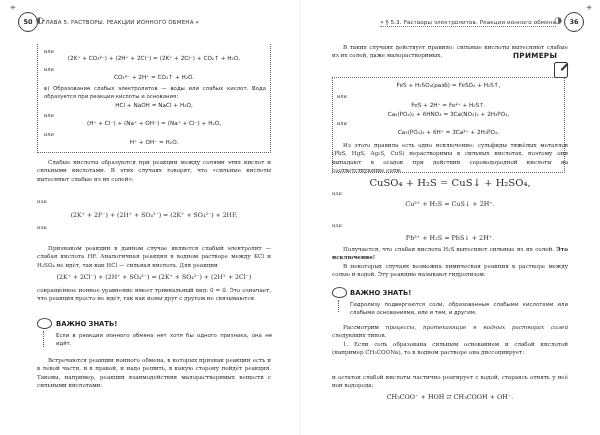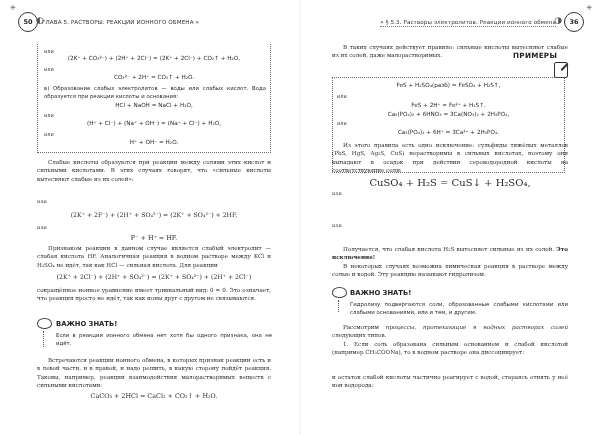--- a/index.html
+++ b/index.html
@@ -70,32 +70,30 @@
   <div class="eq sans" style="left:37px;top:102px;width:234px;">HCl + NaOH = NaCl + H₂O,</div>
   <div class="ili sans" style="left:44px;top:112px;">или</div>
   <div class="eq sans" style="left:37px;top:120px;width:234px;">(H⁺ + Cl⁻) + (Na⁺ + OH⁻) = (Na⁺ + Cl⁻) + H₂O,</div>
   <div class="ili sans" style="left:44px;top:131px;">или</div>
   <div class="eq sans" style="left:37px;top:139px;width:234px;">H⁺ + OH⁻ = H₂O.</div>
 
   <div class="para indent" style="left:37px;top:158px;width:234px;">Слабые кислоты образуются при реакции между солями этих кислот и сильными кислотами. В этих случаях говорят, что «сильные кислоты вытесняют слабые из их солей»:</div>
   <div class="ili" style="left:37px;top:198px;">или</div>
   <div class="eq serif" style="left:37px;top:211px;width:234px;font-size:6.2px;">(2K⁺ + 2F⁻) + (2H⁺ + SO₄²⁻) = (2K⁺ + SO₄²⁻) + 2HF,</div>
   <div class="ili" style="left:37px;top:224px;">или</div>
-  <div class="eq serif" style="left:37px;top:234px;width:234px;font-size:6.4px;">F⁻ + H⁺ = HF.</div>
   <div class="para indent" style="left:37px;top:244px;width:234px;">Признаком реакции в данном случае является слабый электролит — слабая кислота HF. Аналогичная реакция в водном растворе между KCl и H₂SO₄ не идёт, так как HCl — сильная кислота. Для реакции</div>
   <div class="eq serif" style="left:37px;top:273px;width:234px;font-size:6.2px;">(2K⁺ + 2Cl⁻) + (2H⁺ + SO₄²⁻) = (2K⁺ + SO₄²⁻) + (2H⁺ + 2Cl⁻)</div>
   <div class="para" style="left:37px;top:286px;width:234px;">сокращённое ионное уравнение имеет тривиальный вид: 0 = 0. Это означает, что реакция просто не идёт, так как ионы друг с другом не связываются.</div>
 
   <div class="brain" style="left:37px;top:318px;"></div>
   <div class="brain-tail" style="left:43px;top:331px;height:16px;"></div>
   <div class="imp-title" style="left:56px;top:320px;">ВАЖНО ЗНАТЬ!</div>
   <div class="para sans" style="left:56px;top:331px;width:216px;">Если в реакции ионного обмена нет хотя бы одного признака, она не идёт.</div>
 
   <div class="para indent" style="left:37px;top:356px;width:234px;">Встречаются реакции ионного обмена, в которых признак реакции есть и в левой части, и в правой, и надо решить, в какую сторону пойдёт реакция. Таковы, например, реакции взаимодействия малорастворимых веществ с сильными кислотами:</div>
-  <div class="eq serif" style="left:37px;top:392px;width:234px;font-size:6.4px;">CaCO₃ + 2HCl = CaCl₂ + CO₂↑ + H₂O.</div>
 </div>
 
 <div class="page right">
   <div class="runhead">
     <span>»</span>
     <span>§ 5.3. Растворы электролитов. Реакции ионного обмена</span>
   </div>
   <span class="rays" style="right:38px;top:15px;font-size:9px;">◑</span>
   <div class="pnum">
     <span>36</span>
@@ -112,32 +110,35 @@
   <div class="eq sans" style="left:32px;top:82px;width:233px;">FeS + H₂SO₄(разб) = FeSO₄ + H₂S↑,</div>
   <div class="ili sans" style="left:37px;top:93px;">или</div>
   <div class="eq sans" style="left:32px;top:102px;width:233px;">FeS + 2H⁺ = Fe²⁺ + H₂S↑.</div>
   <div class="eq sans" style="left:32px;top:111px;width:233px;">Ca₃(PO₄)₂ + 6HNO₃ = 3Ca(NO₃)₂ + 2H₃PO₄,</div>
   <div class="ili sans" style="left:37px;top:120px;">или</div>
   <div class="eq sans" style="left:32px;top:129px;width:233px;">Ca₃(PO₄)₂ + 6H⁺ = 3Ca²⁺ + 2H₃PO₄.</div>
 
   <div class="para indent" style="left:32px;top:141px;width:236px;">Из этого правила есть одно исключение: сульфиды тяжёлых металлов (PbS, HgS, Ag₂S, CuS) нерастворимы в сильных кислотах, поэтому они выпадают в осадок при действии сероводородной кислоты на соответствующие соли:</div>
   <div class="eq serif" style="left:32px;top:177px;width:236px;font-size:10px;">CuSO₄ + H₂S = CuS↓ + H₂SO₄,</div>
   <div class="ili" style="left:32px;top:190px;">или</div>
+  <div class="eq serif" style="left:32px;top:200px;width:236px;font-size:6.4px;">Cu²⁺ + H₂S = CuS↓ + 2H⁺.</div>
   <div class="ili" style="left:32px;top:222px;">или</div>
+  <div class="eq serif" style="left:32px;top:234px;width:236px;font-size:6.4px;">Pb²⁺ + H₂S = PbS↓ + 2H⁺.</div>
   <div class="para indent" style="left:32px;top:245px;width:236px;">
     <span>Получается, что слабая кислота H₂S вытесняет сильные из их солей.</span>
     <b class="ex">Это исключение!</b>
   </div>
   <div class="para indent" style="left:32px;top:262px;width:236px;">В некоторых случаях возможна химическая реакция в растворе между солью и водой. Эту реакцию называют гидролизом.</div>
 
   <div class="brain" style="left:32px;top:287px;"></div>
   <div class="brain-tail" style="left:38px;top:300px;height:12px;"></div>
   <div class="imp-title" style="left:50px;top:289px;">ВАЖНО ЗНАТЬ!</div>
   <div class="para sans" style="left:50px;top:300px;width:218px;">Гидролизу подвергаются соли, образованные слабыми кислотами или слабыми основаниями, или и тем, и другим.</div>
 
   <div class="para indent" style="left:32px;top:323px;width:236px;">
     <span>Рассмотрим</span>
     <i class="it">процессы, протекающие в водных растворах солей</i>
     <span>следующих типов.</span>
   </div>
   <div class="para indent" style="left:32px;top:340px;width:236px;">1. Если соль образована сильным основанием и слабой кислотой (например CH₃COONa), то в водном растворе она диссоциирует:</div>
   <div class="para" style="left:32px;top:373px;width:236px;">и остаток слабой кислоты частично реагирует с водой, стараясь отнять у неё ион водорода:</div>
+  <div class="eq serif" style="left:32px;top:393px;width:236px;font-size:6.4px;">CH₃COO⁻ + HOH ⇄ CH₃COOH + OH⁻.</div>
 </div>
 
 </body></html>

